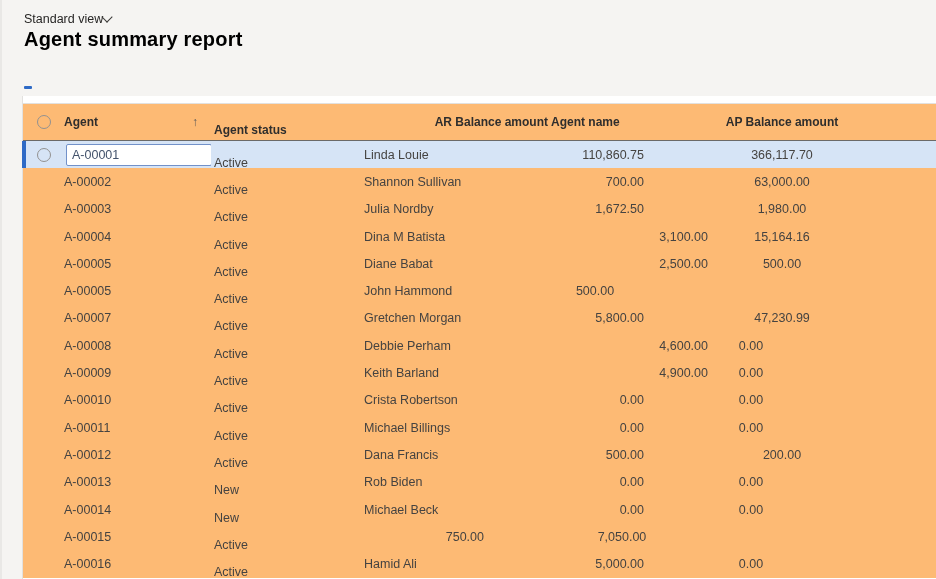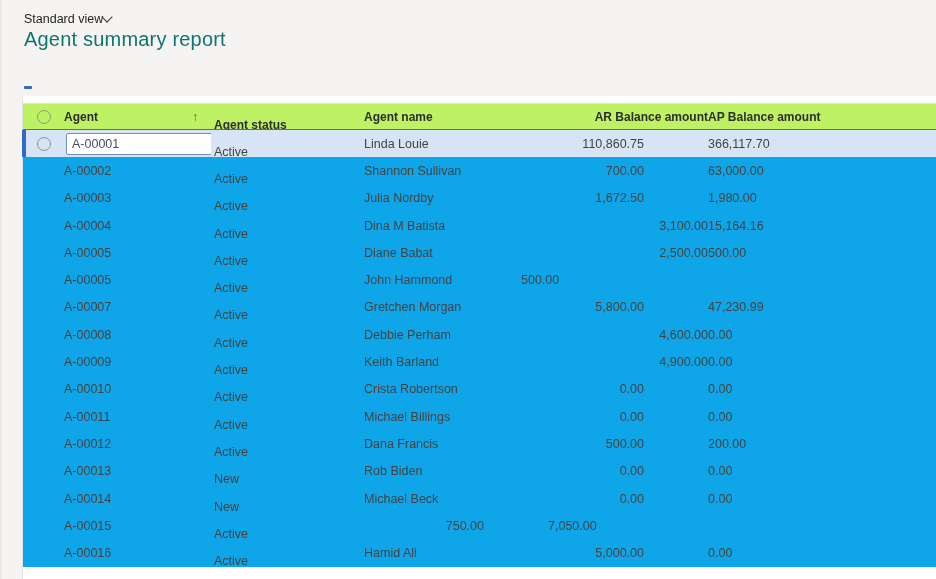--- a/index.html
+++ b/index.html
@@ -19,57 +19,57 @@
     display:flex;align-items:center;cursor:pointer;
   }
   .view-selector .label{font-size:12.5px;color:#262524;}
   .chevron{
     width:7px;height:7px;margin-top:-4px;
     border-right:1.4px solid #3a3938;border-bottom:1.4px solid #3a3938;
     transform:rotate(45deg);display:inline-block;
   }
   .page-title{
     position:absolute;left:24px;top:28px;
-    font-size:20px;font-weight:400;color:#0f766e;letter-spacing:.2px;
+    font-size:20px;font-weight:700;color:#000000;letter-spacing:.2px;
   }
   .collapsed-dash{
     position:absolute;left:24px;top:86px;width:8px;height:2.5px;
     background:#2e6ac6;border-radius:1px;
   }
 
   
   .grid-surface{
     position:absolute;left:22px;top:96px;right:0;bottom:0;
     background:#ffffff;border-left:1px solid #e2e1df;
     padding-top:7px;box-sizing:border-box;
   }
   .grid-head{
-    height:27px;display:flex;align-items:center;
+    height:38px;display:flex;align-items:center;
     border-top:1px solid #e2e1df;border-bottom:1px solid #6b6a68;
-    box-sizing:border-box;background:#bef264;
+    box-sizing:border-box;background:#fdba74;
   }
   .grid-head .hcell{font-size:12px;font-weight:700;color:#2f2e2d;}
   .grid-row{
     height:27.3px;display:flex;align-items:center;position:relative;
-    background:#0ea5e9;
+    background:#fdba74;
   }
   .grid-row.selected{background:#d6e4f6;}
   .grid-row.selected::before{
     content:"";position:absolute;left:-1px;top:0;bottom:0;width:4px;
     background:#2e6ac6;
   }
 
   
   .cell{box-sizing:border-box;overflow:hidden;white-space:nowrap;}
   .c-sel{width:36px;display:flex;align-items:center;}
   .c-agent{width:152px;padding-left:5px;}
   .c-status{width:150px;padding-left:3px;margin-top:16px;}
   .c-name{width:160px;padding-left:3px;}
   .c-ar{width:187px;text-align:right;}
-  .c-ap{width:148px;text-align:left;}
+  .c-ap{width:148px;text-align:center;}
   .c-fill{flex:1;}
   .c-ar.inset{padding-right:64px;}
   .c-ap.inset{padding-right:62px;}
 
   .grid-row .cell{font-size:12.5px;color:#454341;}
 
   .circle{
     width:14px;height:14px;border-radius:50%;
     border:1px solid #929190;background:transparent;
     margin-left:14px;display:inline-block;box-sizing:border-box;
@@ -104,22 +104,22 @@
 <div class="grid-surface">
   <div class="grid-head">
     <div class="cell c-sel">
       <span class="circle"></span>
     </div>
     <div class="cell c-agent hcell agent-head">
       <span>Agent</span>
       <span class="sort-arrow">↑</span>
     </div>
     <div class="cell c-status hcell">Agent status</div>
+    <div class="cell c-ar hcell">AR Balance amount</div>
     <div class="cell c-name hcell">Agent name</div>
-    <div class="cell c-ar hcell">AR Balance amount</div>
     <div class="cell c-ap hcell">AP Balance amount</div>
     <div class="cell c-fill"></div>
   </div>
   <div id="grid-body">
       <div class="grid-row selected">
     <div class="cell c-sel">
           <span class="circle"></span>
         </div>
     <div class="cell c-agent">
           <div class="focus-box">A-00001</div>

